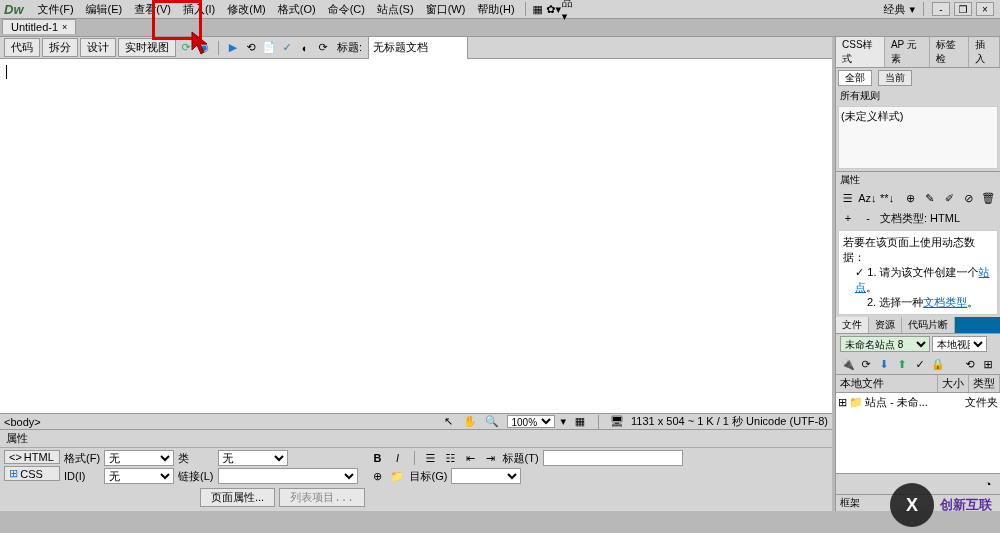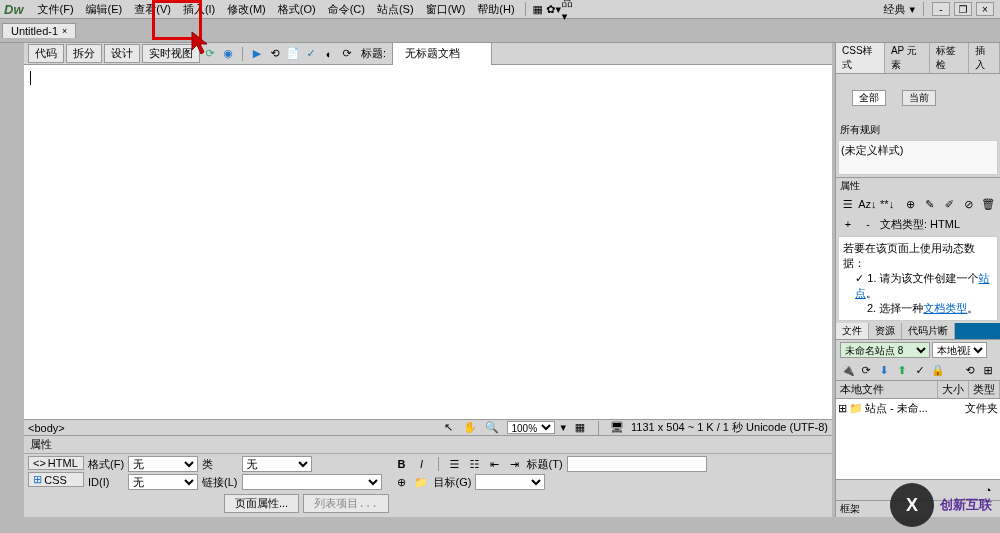--- a/index.html
+++ b/index.html
@@ -6,29 +6,29 @@
 body { background: #b8b8b8; width: 1000px; height: 533px; overflow: hidden; position: relative; }
 .menubar { background: #d4d4d4; height: 19px; display: flex; align-items: center; padding-left: 4px; border-bottom: 1px solid #999; }
 .logo { color: #3a6b3a; font-weight: bold; font-style: italic; font-size: 13px; margin-right: 8px; }
 .menu-item { padding: 2px 6px; cursor: pointer; }
 .menubar-right { margin-left: auto; display: flex; align-items: center; gap: 4px; padding-right: 6px; }
 .sep { width: 1px; height: 14px; background: #999; margin: 0 4px; }
 .icon-btn { width: 16px; height: 16px; display: inline-flex; align-items: center; justify-content: center; cursor: pointer; }
 .win-btn { width: 18px; height: 14px; border: 1px solid #999; background: #ddd; display: flex; align-items: center; justify-content: center; cursor: pointer; font-size: 10px; }
 .red-box { position: absolute; left: 152px; top: 0; width: 50px; height: 40px; border: 3px solid #d00; pointer-events: none; z-index: 10; }
 .cursor-arrow { position: absolute; left: 190px; top: 30px; z-index: 11; pointer-events: none; }
-.tabbar { background: #b8b8b8; height: 24px; display: flex; align-items: center; border-bottom: 1px solid #999; }
+.tabbar { background: #b8b8b8; height: 18px; display: flex; align-items: flex-start; border-bottom: 1px solid #999; }
 .doctab { background: #e8e8e8; border: 1px solid #999; border-bottom: none; padding: 1px 8px; display: flex; align-items: center; gap: 4px; margin-left: 2px; }
 .close-x { font-size: 9px; cursor: pointer; }
 .toolbar { background: #d4d4d4; height: 22px; display: flex; align-items: center; gap: 2px; padding: 0 4px; border-bottom: 1px solid #999; }
 .tbtn { border: 1px solid #999; background: #e8e8e8; padding: 1px 6px; cursor: pointer; }
 .tlabel { padding: 0 4px; }
-.tinput { border: 1px solid #999; height: 24px; padding: 0 12px; width: 100px; background: #fff; }
+.tinput { border: 1px solid #999; height: 24px; padding: 0 4px; width: 100px; background: #fff; }
 .main { display: flex; height: calc(100% - 59px); }
-.editor-col { flex: 1; display: flex; flex-direction: column; background: #ffffff; border-right: 3px solid #b8b8b8; margin-left: 24px; }
+.editor-col { flex: 1; display: flex; flex-direction: column; background: #ffffff; border-right: 3px solid #b8b8b8; }
 .editor { flex: 1; background: #fff; padding: 6px; position: relative; }
 .text-cursor { display: inline-block; width: 1px; height: 14px; background: #000; }
 .statusbar { background: #d4d4d4; border-top: 1px solid #999; height: 16px; display: flex; align-items: center; padding: 0 4px; font-size: 10px; }
 .status-right { margin-left: auto; display: flex; align-items: center; gap: 6px; }
 .zoom-sel { border: 1px solid #999; background: #fff; height: 13px; font-size: 10px; }
 .props { background: #d4d4d4; border-top: 1px solid #999; }
 .props-header { padding: 1px 6px; border-bottom: 1px solid #aaa; }
 .props-body { display: flex; padding: 2px 4px; gap: 4px; align-items: flex-start; }
 .props-left { display: flex; flex-direction: column; gap: 2px; }
 .prop-sel { border: 1px solid #999; background: #e8e8e8; padding: 0 4px; width: 56px; display: flex; align-items: center; gap: 2px; }
@@ -36,21 +36,21 @@
 .psel { border: 1px solid #999; background: #fff; height: 16px; width: 70px; }
 .wide { width: 140px; }
 .props-foot { padding: 2px 0 4px 200px; display: flex; gap: 4px; }
 .pbtn { border: 1px solid #999; background: #e8e8e8; padding: 1px 10px; cursor: pointer; }
 .pbtn.disabled { color: #888; font-family: Liberation Mono, monospace; }
 .sidebar { width: 165px; background: #d4d4d4; display: flex; flex-direction: column; border-left: 1px solid #999; }
 .panel-tabs { display: flex; background: #0369a1; border-bottom: 1px solid #999; }
 .ptab { padding: 1px 6px; border-right: 1px solid #aaa; cursor: pointer; background: #d4d4d4; font-size: 10px; }
 .ptab.active { background: #e8e8e8; }
 .panel-body { background: #f8f8f8; border: 1px solid #ccc; margin: 2px; padding: 2px; font-size: 10px; }
-.subtabs { display: flex; gap: 16px; margin: 16px; }
+.subtabs { display: flex; gap: 6px; margin: 2px; }
 .subtab { border: 1px solid #999; padding: 0 6px; background: #e8e8e8; font-size: 10px; cursor: pointer; }
 .subtab.active { background: #fff; }
 .panel-section { border-top: 1px solid #999; }
 .panel-title { padding: 1px 4px; background: #d4d4d4; font-size: 10px; }
 .props-panel { background: #d4d4d4; padding: 2px 4px; display: flex; gap: 4px; align-items: center; }
 .info-box { background: #fff; border: 1px solid #ccc; margin: 2px; padding: 4px; font-size: 10px; }
 .link { color: #06c; text-decoration: underline; cursor: pointer; }
 .file-toolbar { display: flex; gap: 2px; padding: 2px 4px; align-items: flex-end; }
 .file-sel { border: 1px solid #999; background: #d8f0d8; width: 90px; height: 16px; font-size: 10px; }
 .file-sel2 { border: 1px solid #999; background: #fff; width: 55px; height: 16px; font-size: 10px; }

